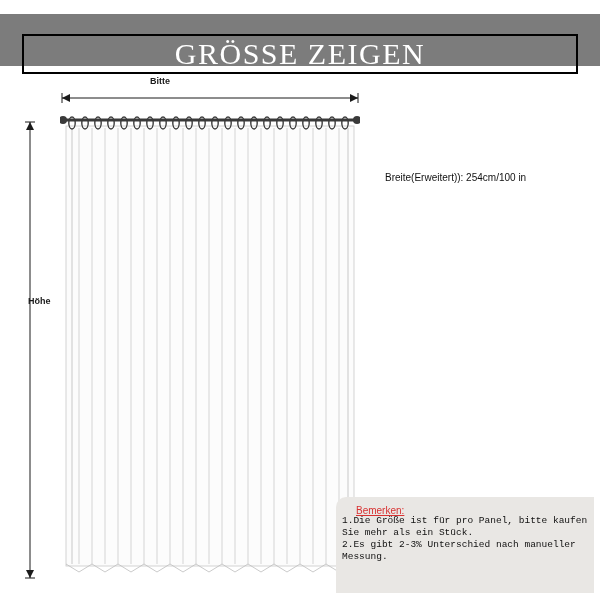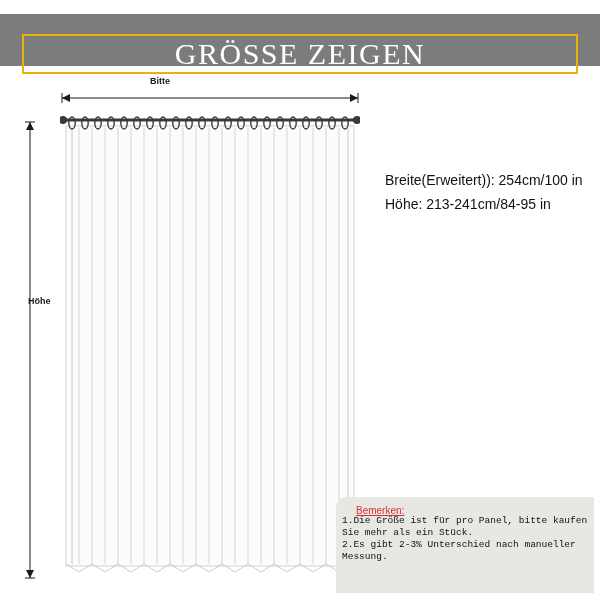--- a/index.html
+++ b/index.html
@@ -28,21 +28,21 @@
     width: 600px;
     height: 52px;
     background: #7c7c7c;
   }
   .header-inner {
     position: absolute;
     left: 22px;
     top: 20px;
     width: 556px;
     height: 40px;
-    border: 2px solid #eab308;
+    border: 2px solid #000000;
     box-sizing: border-box;
     display: flex;
     align-items: center;
     justify-content: center;
   }
   .header-title {
     font-family: "Liberation Serif", serif;
     font-size: 30px;
     font-variant: small-caps;
     letter-spacing: 1.5px;
@@ -99,21 +99,21 @@
     top: 172px;
     width: 210px;
   }
   .dim-title {
     font-size: 16px;
     font-weight: bold;
     color: #111111;
     margin: 0 0 22px 0;
   }
   .dim-line {
-    font-size: 14px;
+    font-size: 10px;
     color: #111111;
     margin: 0 0 8px 0;
     white-space: nowrap;
   }
 
   
   .remarks {
     position: absolute;
     left: 336px;
     top: 497px;
@@ -241,21 +241,20 @@
       <ellipse cx="233" cy="11" rx="3.2" ry="6"></ellipse>
       <ellipse cx="246" cy="11" rx="3.2" ry="6"></ellipse>
       <ellipse cx="259" cy="11" rx="3.2" ry="6"></ellipse>
       <ellipse cx="272" cy="11" rx="3.2" ry="6"></ellipse>
       <ellipse cx="285" cy="11" rx="3.2" ry="6"></ellipse>
     </g>
   </svg>
 
   <div class="dim-block">
     <p class="dim-line">Breite(Erweitert)): 254cm/100 in</p>
-    <p class="dim-line">Höhe: 213-241cm/84-95 in</p>
   </div>
 
   <div class="remarks">
     <div class="remarks-head">Bemerken:</div>
     <ul class="remarks-list">
       <li>1.Die Größe ist für pro Panel, bitte kaufen Sie mehr als ein Stück.</li>
       <li>2.Es gibt 2-3% Unterschied nach manueller Messung.</li>
     </ul>
   </div>
 

